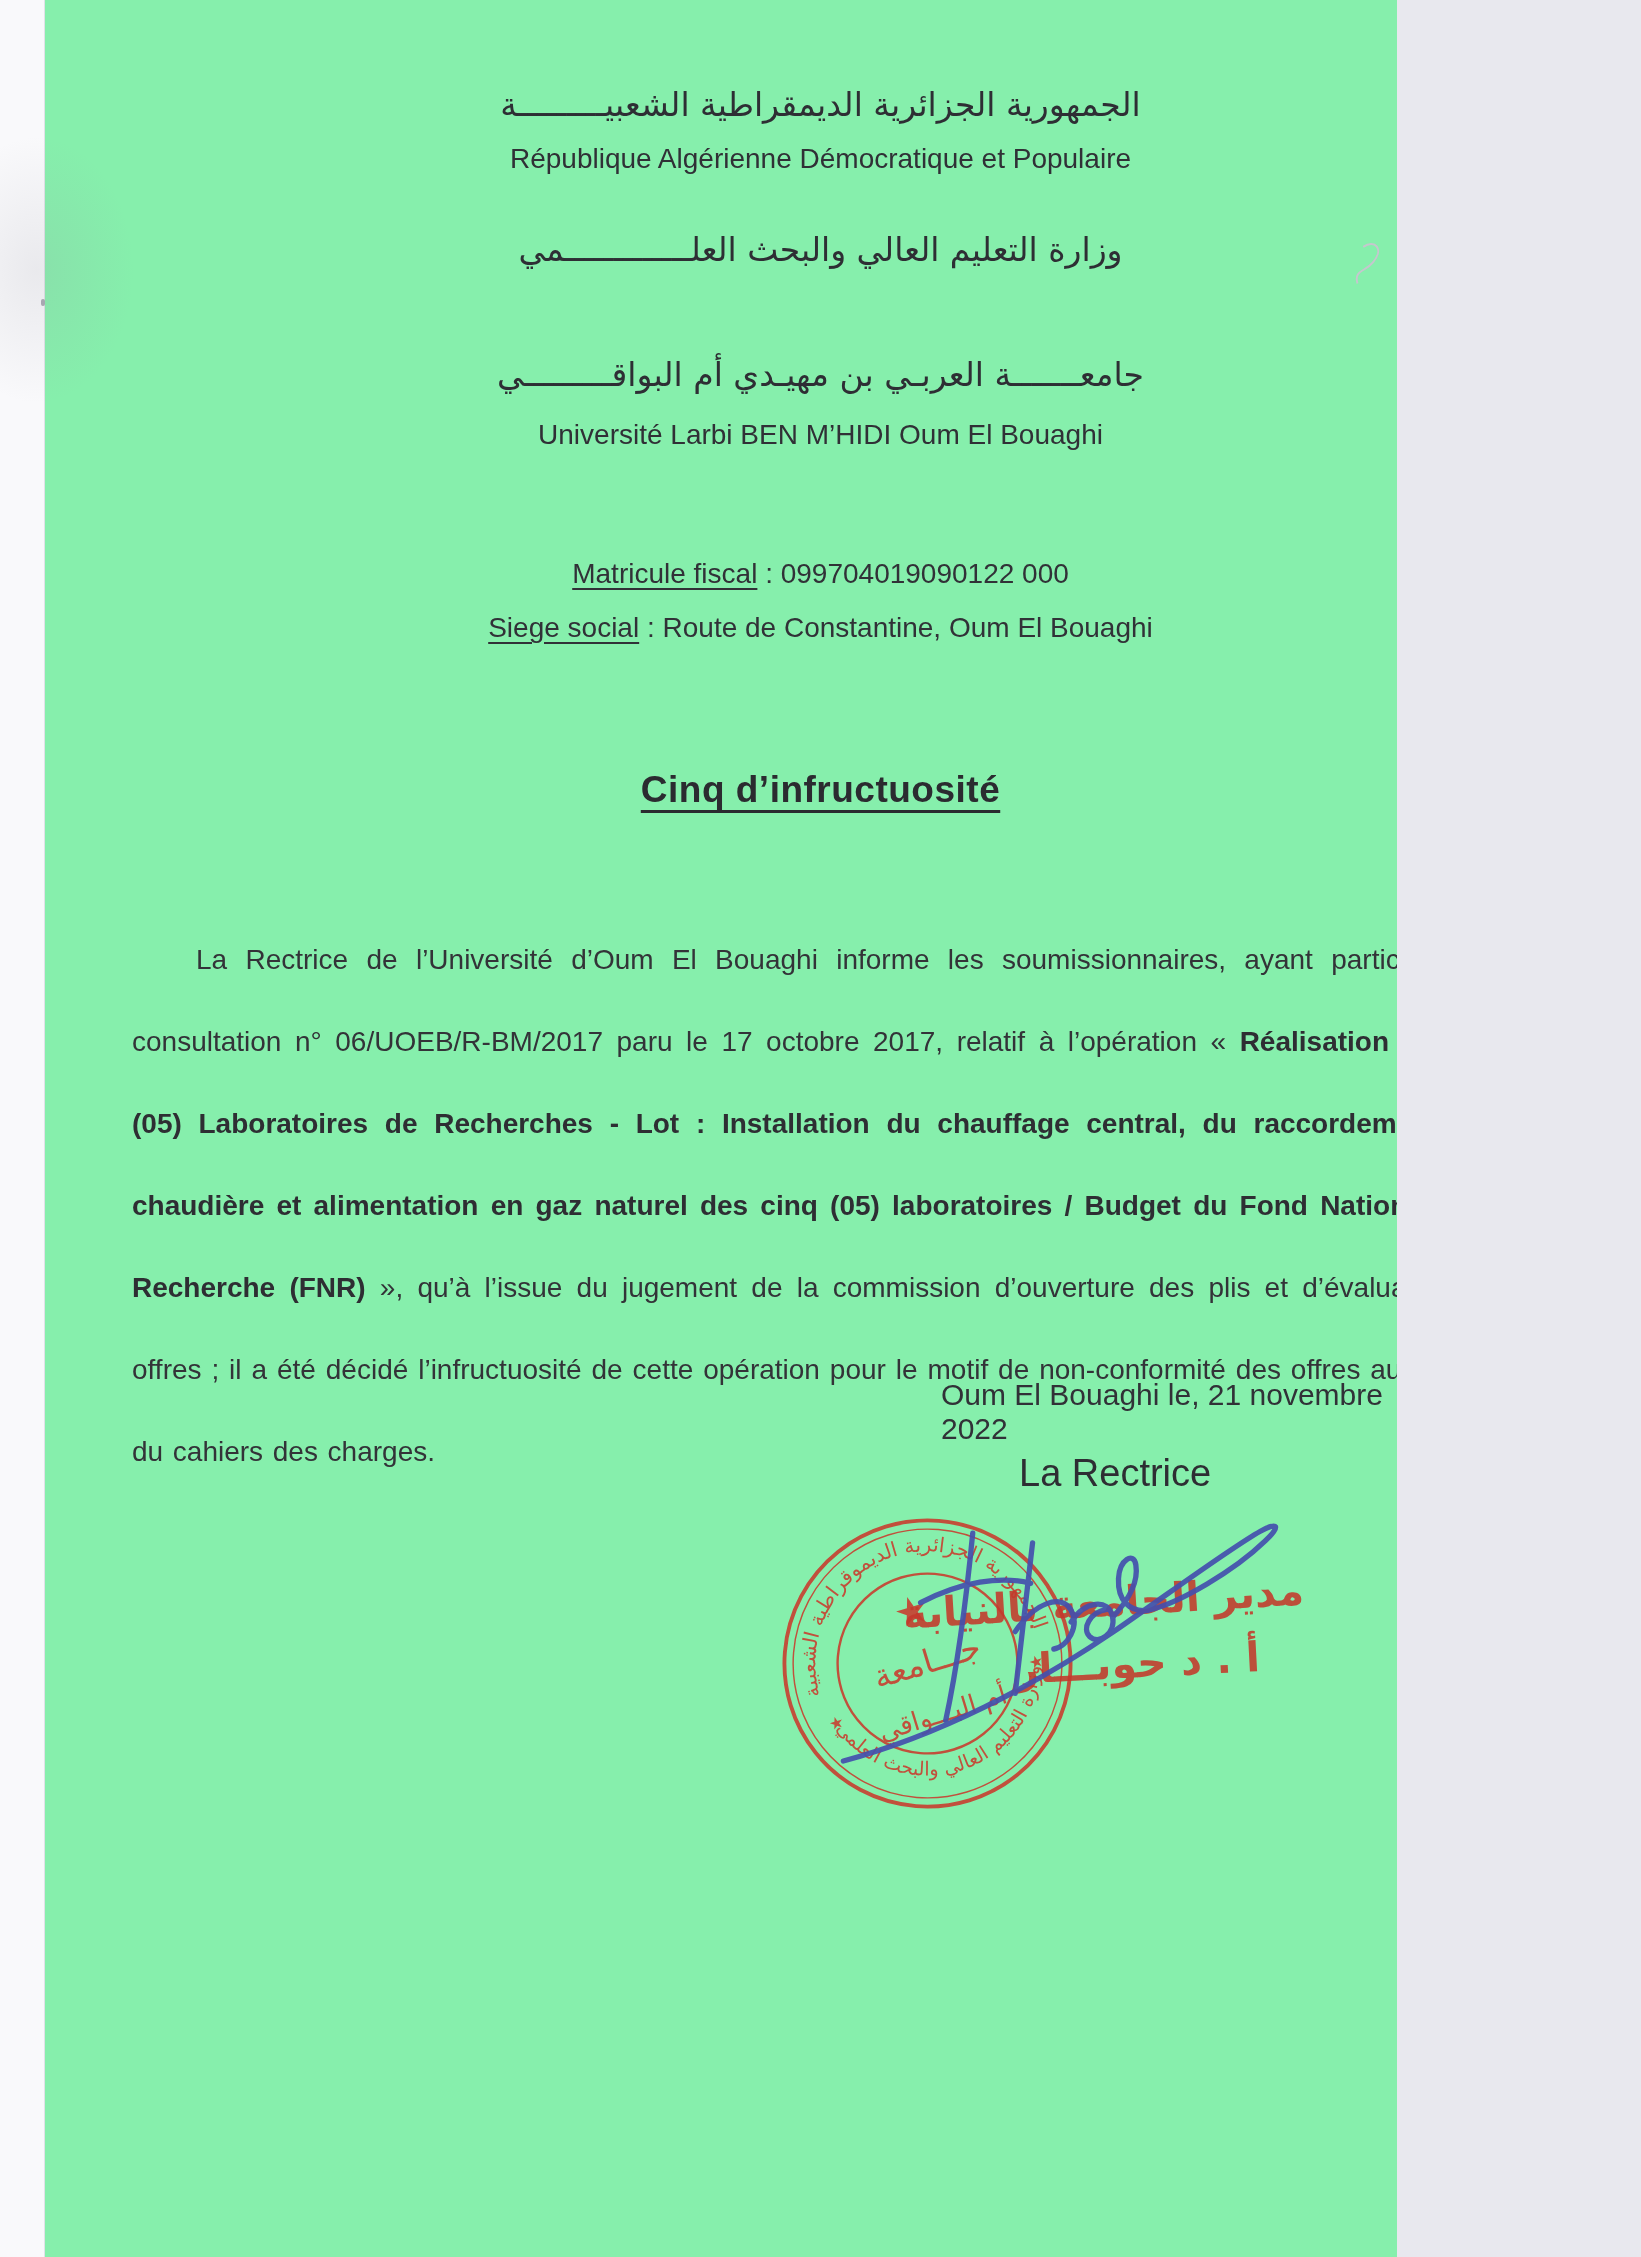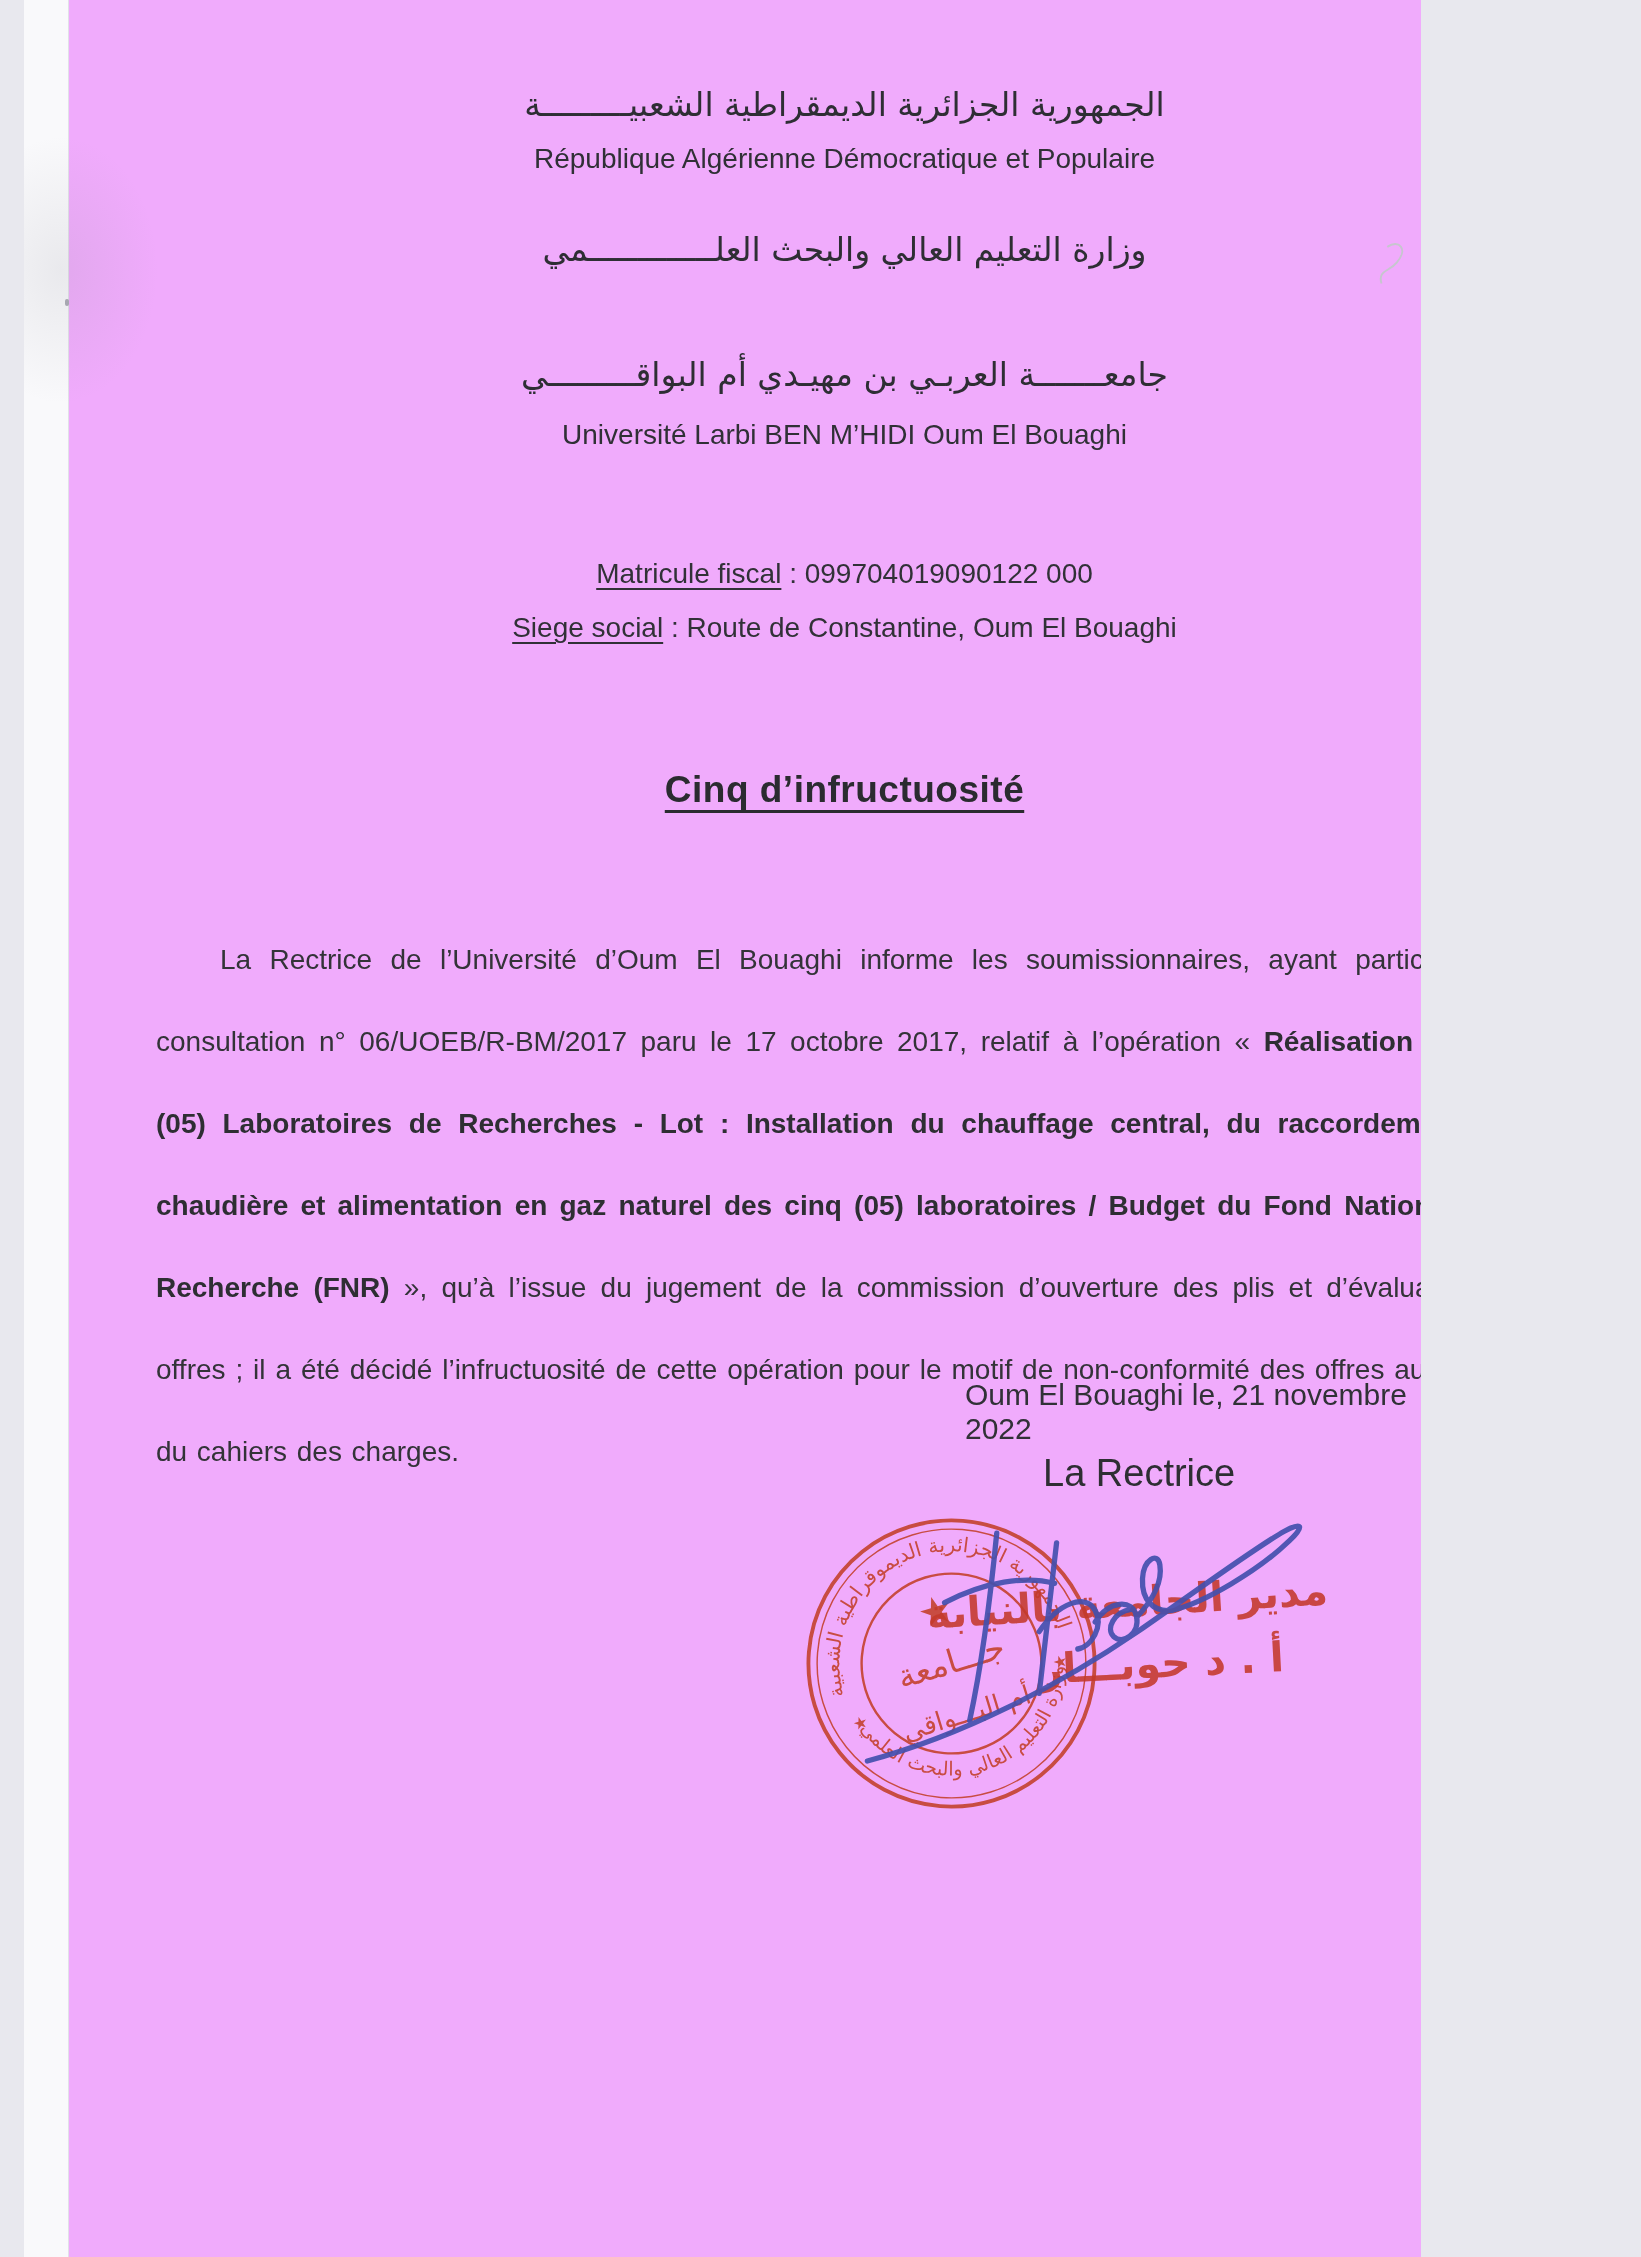--- a/index.html
+++ b/index.html
@@ -1,21 +1,20 @@
 <!DOCTYPE html>
 <html lang="fr"><head>
 <meta charset="utf-8">
 <style>
   html,body{margin:0;padding:0;background:#e8e8ee;}
   .page{
     position:relative;width:1397px;height:2257px;overflow:hidden;
-    background:#f0abfc;
+    background:#86efac;
     font-family:"Liberation Sans",sans-serif;
     color:#35353a;
-    margin-left:24px;
   }
   .abs{position:absolute;}
   .center-line{position:absolute;left:0;width:1641px;text-align:center;}
   .arabic{font-family:"DejaVu Sans",sans-serif;direction:rtl;}
   .scan-edge{left:0;top:0;width:44px;height:2257px;background:#f9f9fb;border-right:1px solid #e1e1e8;}
   .smudge{left:-29px;top:135px;width:164px;height:270px;
     background:radial-gradient(ellipse at 40% 50%, rgba(150,150,162,.16), transparent 70%);}
   .hdr-ar{font-size:33px;color:#2e2e34;}
   .hdr-fr{font-size:28px;color:#303036;}
   .reg-line{font-size:28px;color:#313137;}

